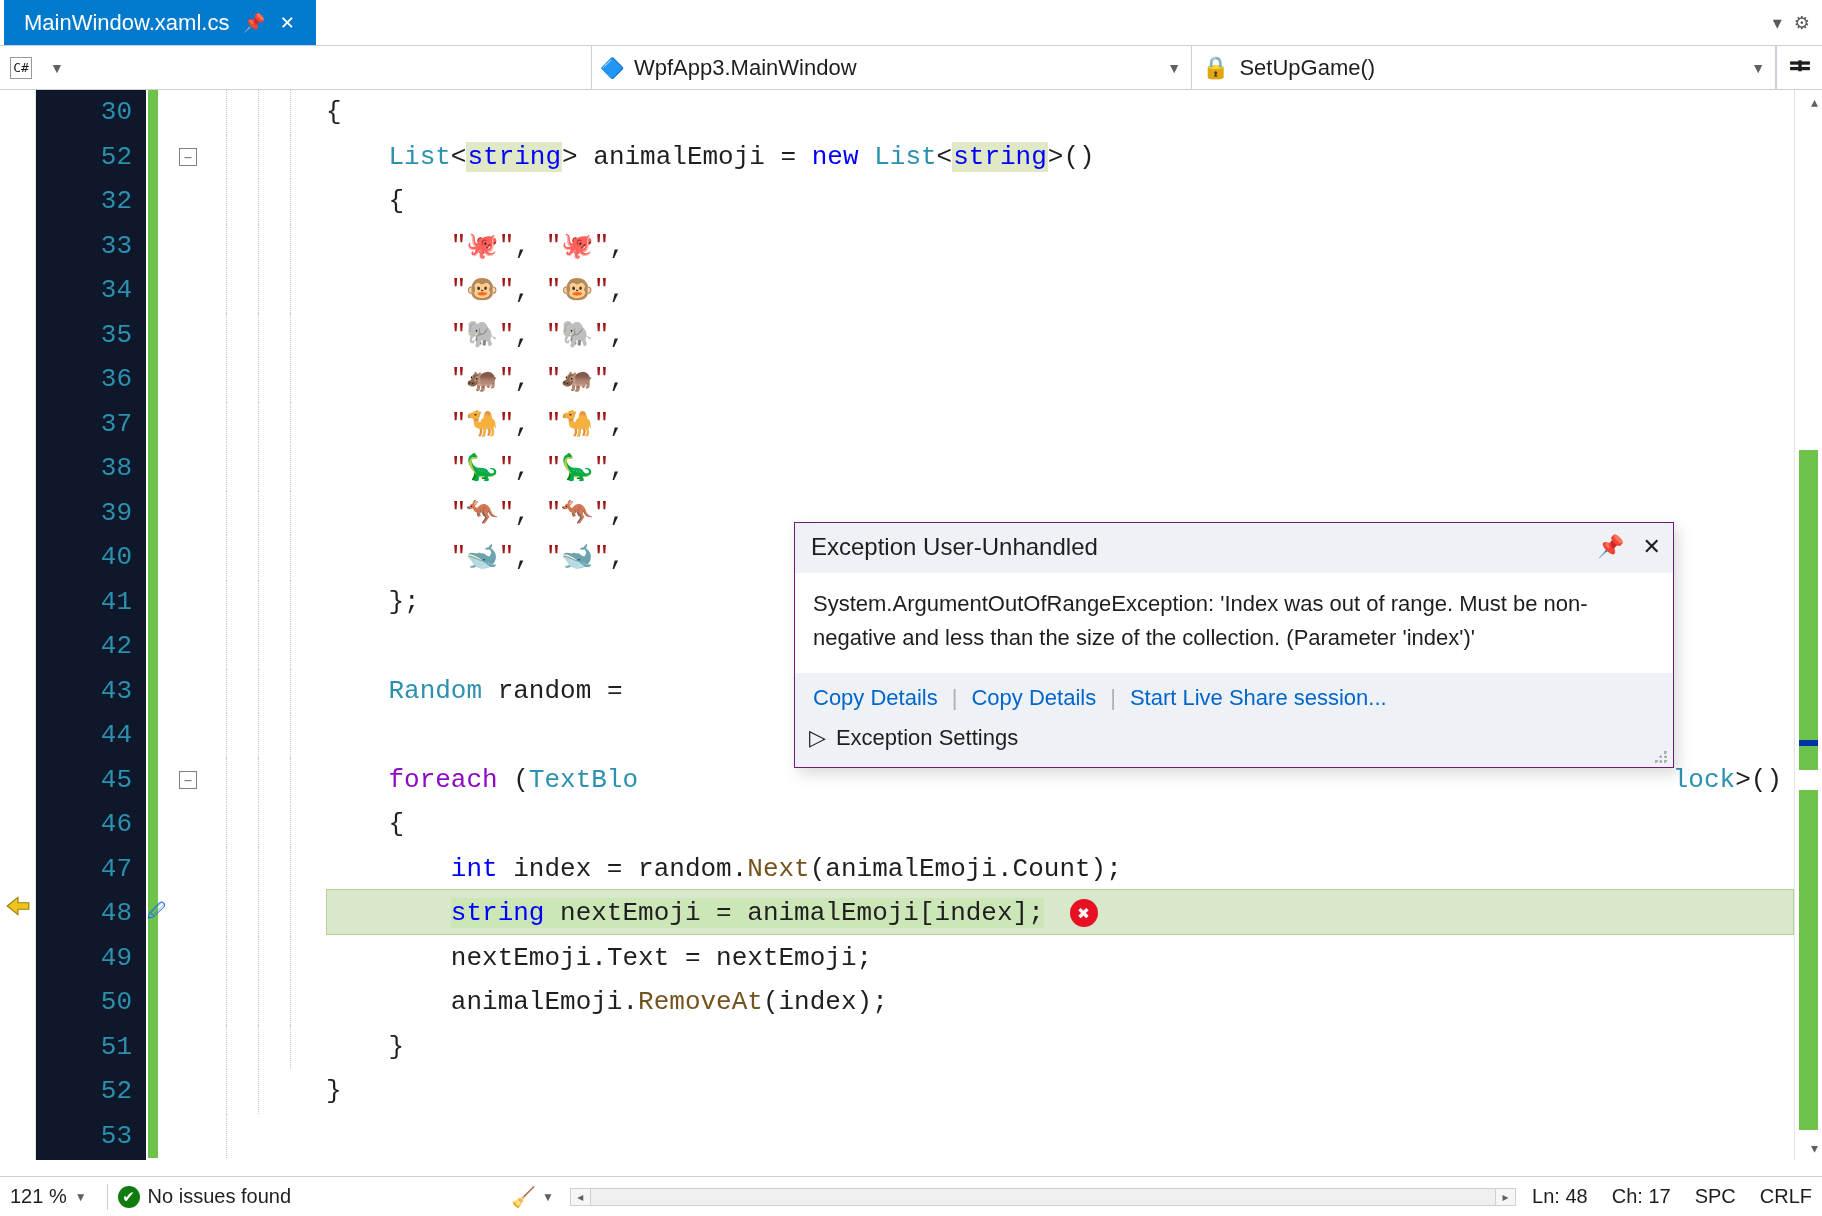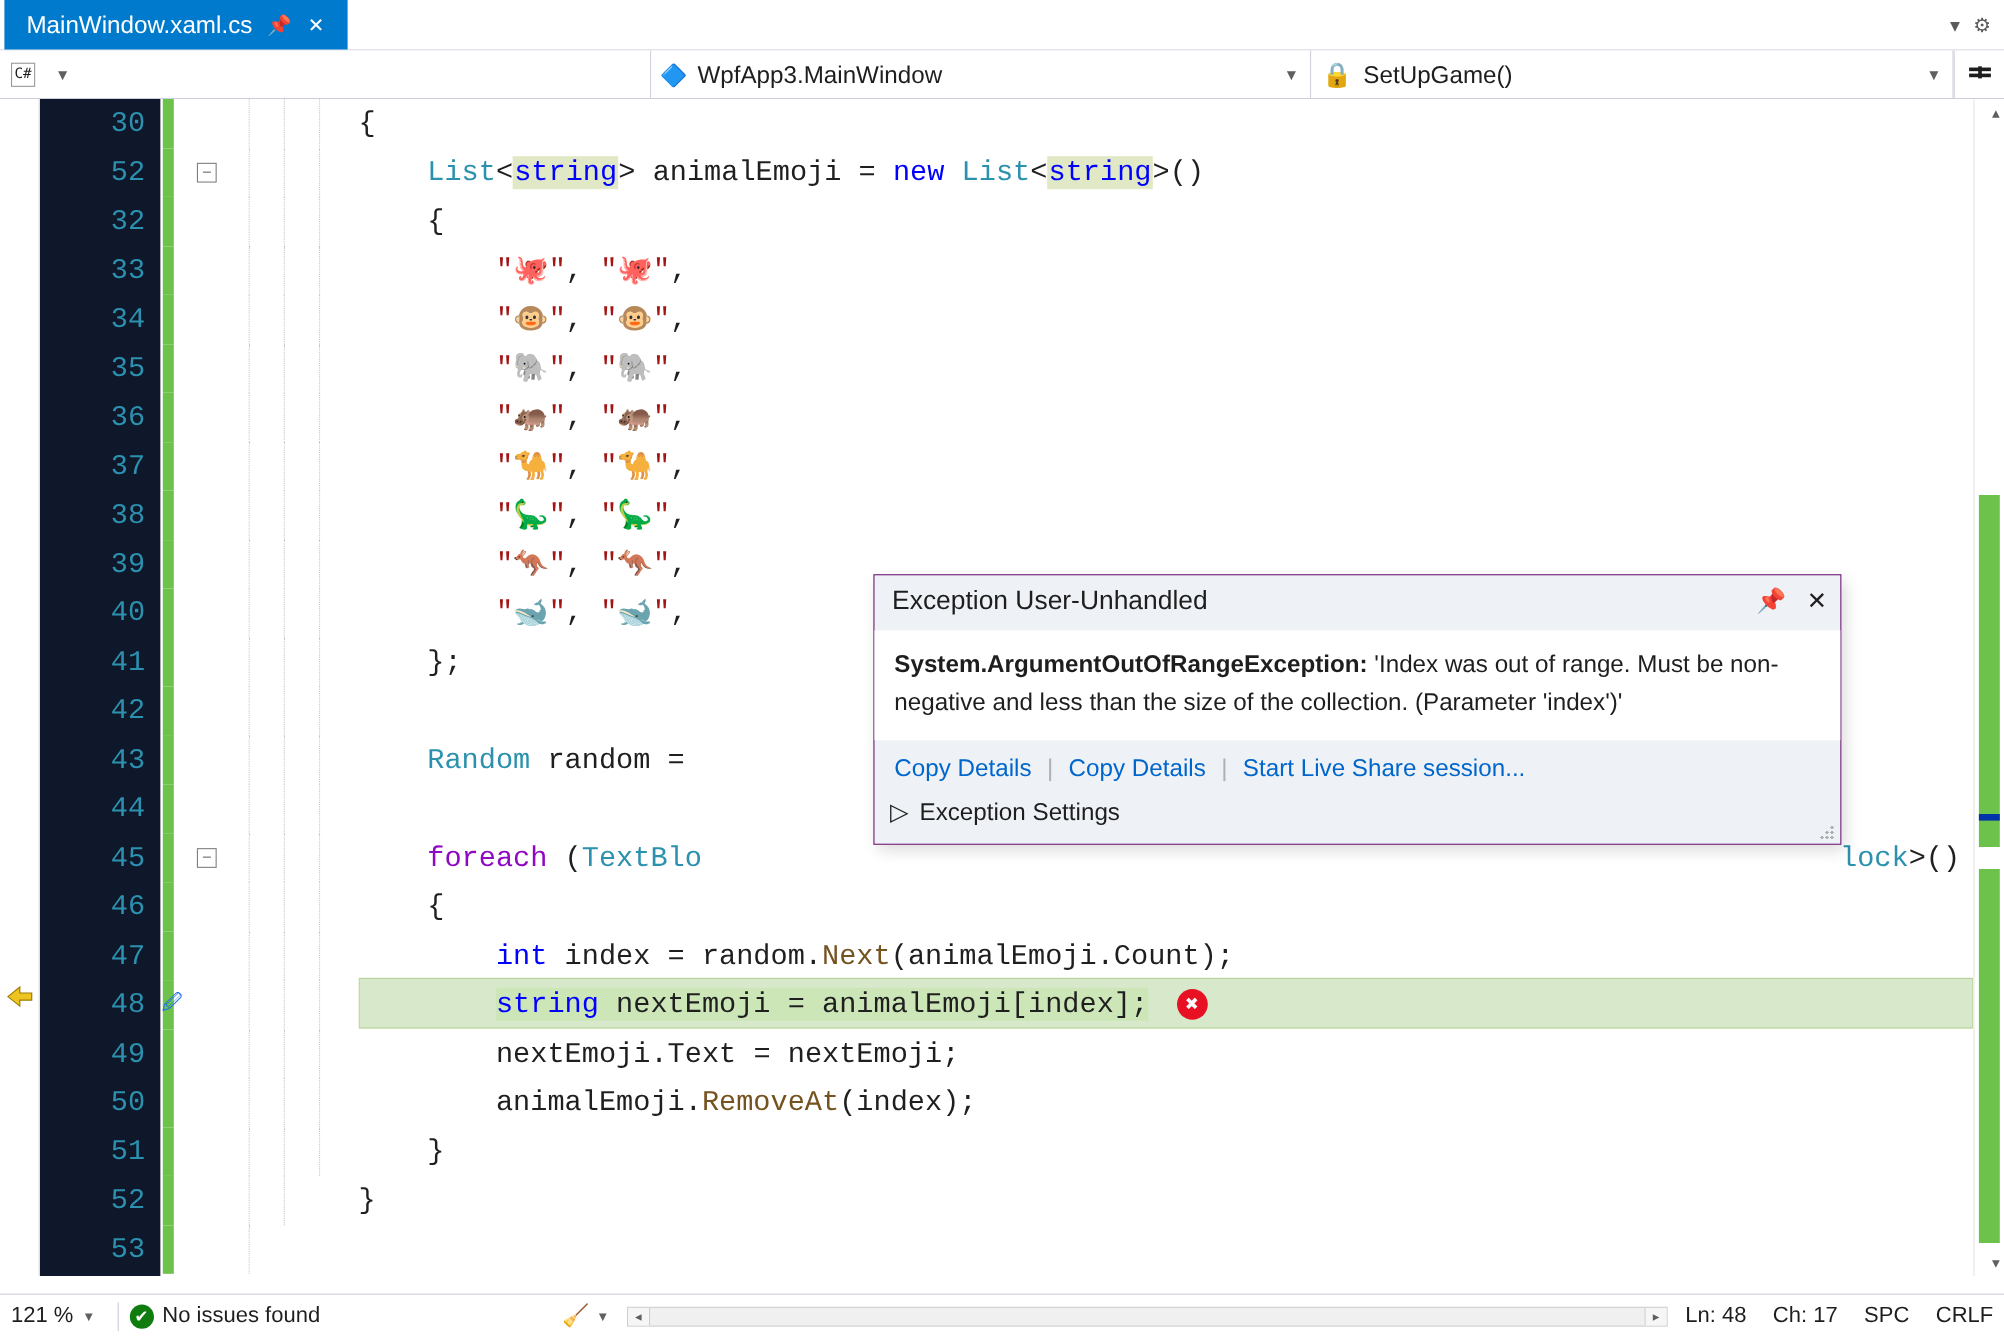--- a/index.html
+++ b/index.html
@@ -203,21 +203,21 @@
     font-size:24px;
     color:#1e1e1e;
   }
   .ex-head .sp { flex:1; }
   .ex-head .pin, .ex-head .close { margin-left:18px; cursor:pointer; font-size:22px; color:#1e1e1e;}
   .ex-body {
     background:#fff;
     padding: 14px 18px 18px 18px;
     line-height: 1.55;
   }
-  .ex-body b { font-weight:700; }
+  .ex-body b { font-weight:400; }
   .ex-links {
     padding: 12px 18px 6px 18px;
     display:flex; gap: 14px; align-items:center;
     color:#0066cc;
   }
   .ex-links .lnk { cursor:pointer; }
   .ex-links .sep { color:#b0b0b0; }
   .ex-settings {
     padding: 8px 18px 16px 14px;
     display:flex; align-items:center; gap:10px;

